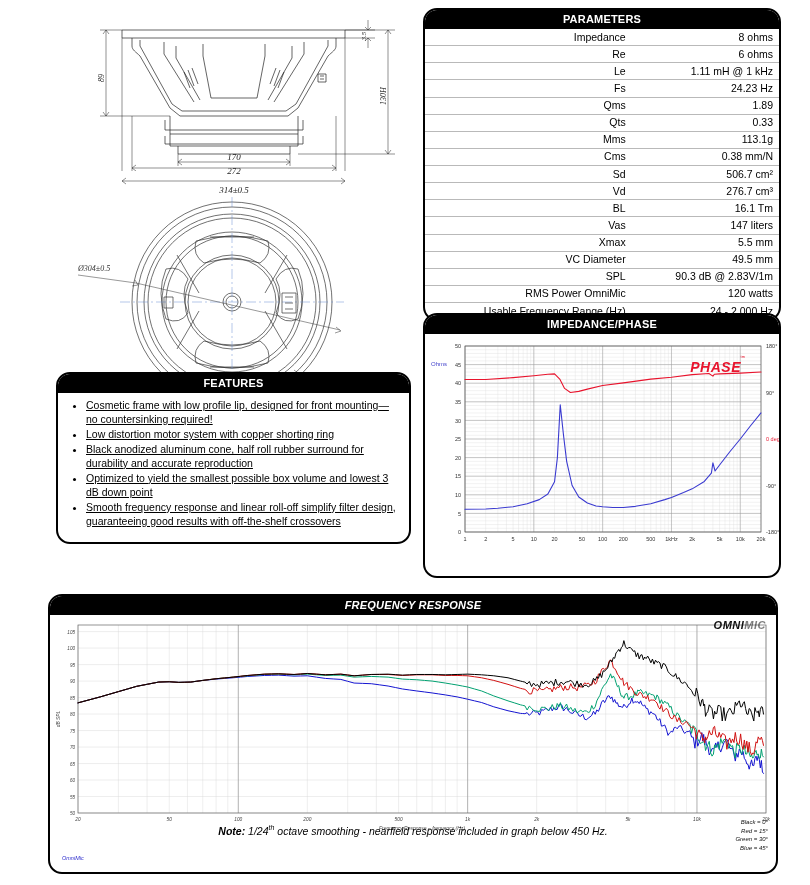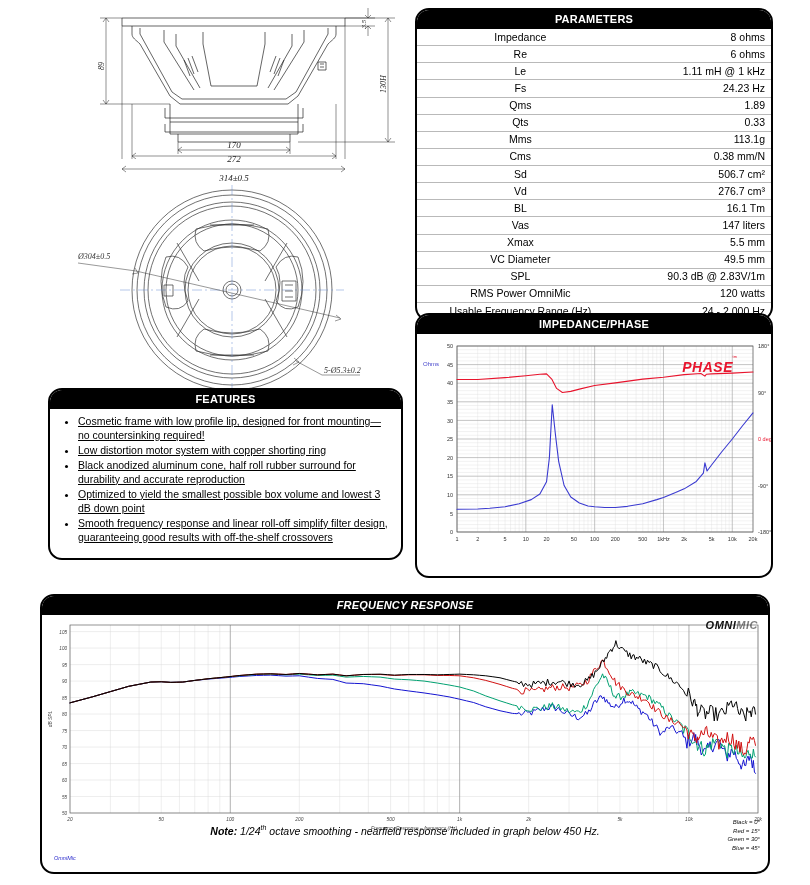--- a/index.html
+++ b/index.html
@@ -13,45 +13,46 @@
     overflow: hidden;
   }
 
   
   .panel {
     position: absolute;
     border: 2px solid #000;
     border-radius: 14px;
     background: #fff;
     overflow: hidden;
+    margin-left: 8px;
   }
   .panel-header {
     background: #000;
     color: #fff;
     font-weight: bold;
     text-align: center;
     font-size: 11px;
     letter-spacing: .2px;
     padding: 3px 0 4px 0;
     border-radius: 10px 10px 0 0;
   }
 
   
-  #drawings { position:absolute; left:60px; top:4px; width:345px; height:360px; }
+  #drawings { position:absolute; left:60px; top:16px; width:345px; height:360px; }
 
   
   #params { left:415px; top:8px; width:358px; }
   table.params { width:100%; border-collapse:collapse; font-size:10.5px; }
   table.params td { padding:1.5px 6px; border-bottom:1px solid #b9b9b9; line-height:1.25; }
   table.params tr:last-child td { border-bottom:none; }
-  table.params td.k { text-align:center; white-space:nowrap; }
+  table.params td.k { text-align:right; white-space:nowrap; }
   table.params td.v { text-align:right; white-space:nowrap; }
 
   
-  #features { left:48px; top:388px; width:355px; height:172px; }
+  #features { left:48px; top:372px; width:355px; height:172px; }
   ul.feat { margin:6px 12px 0 6px; padding-left:22px; font-size:10.5px; line-height:1.33;text-decoration:underline; }
   ul.feat li { margin-bottom:1px; }
 
   
   #impedance { left:415px; top:313px; width:358px; height:265px; }
   #imp-body { position:relative; width:100%; height:237px; }
   .imp-axis-title { position:absolute; font-size:6px; color:#4444cc; }
   .dats {
     position:absolute; right:38px; top:25px;
     color:#e8142d; font-weight:bold; font-style:italic;

